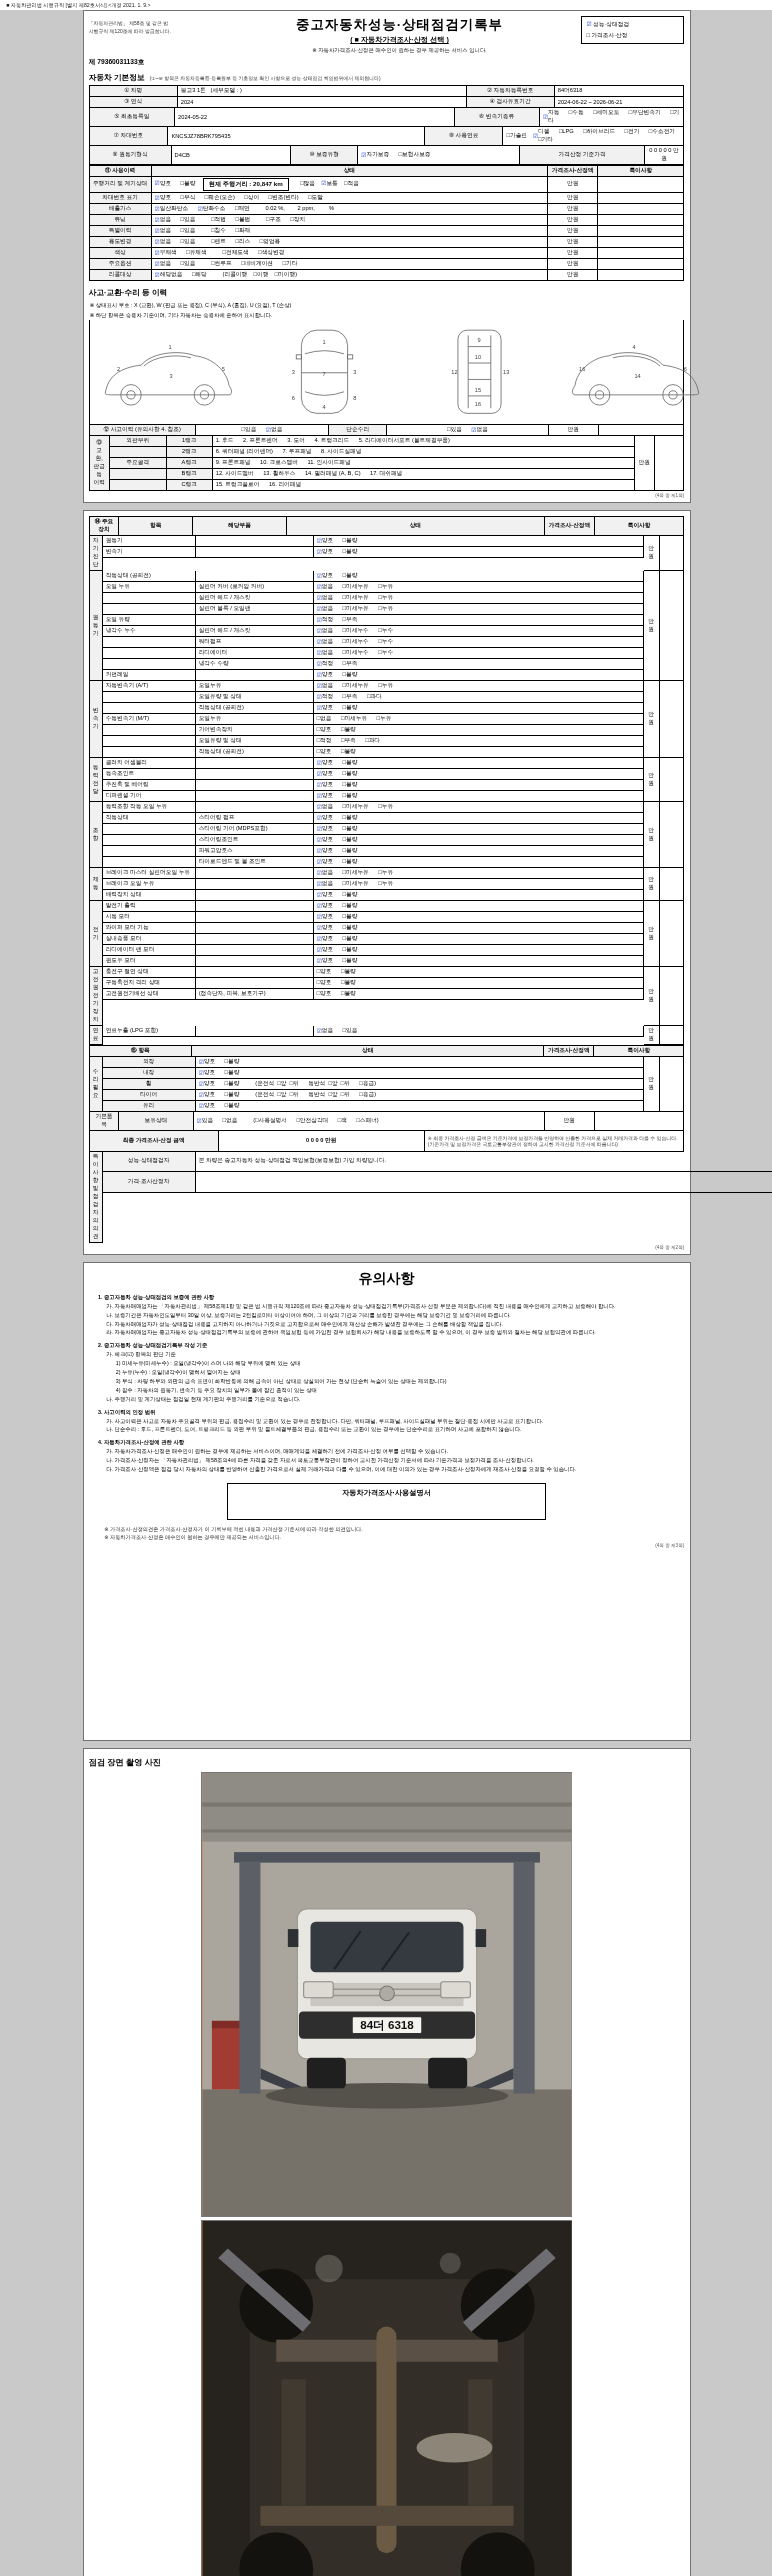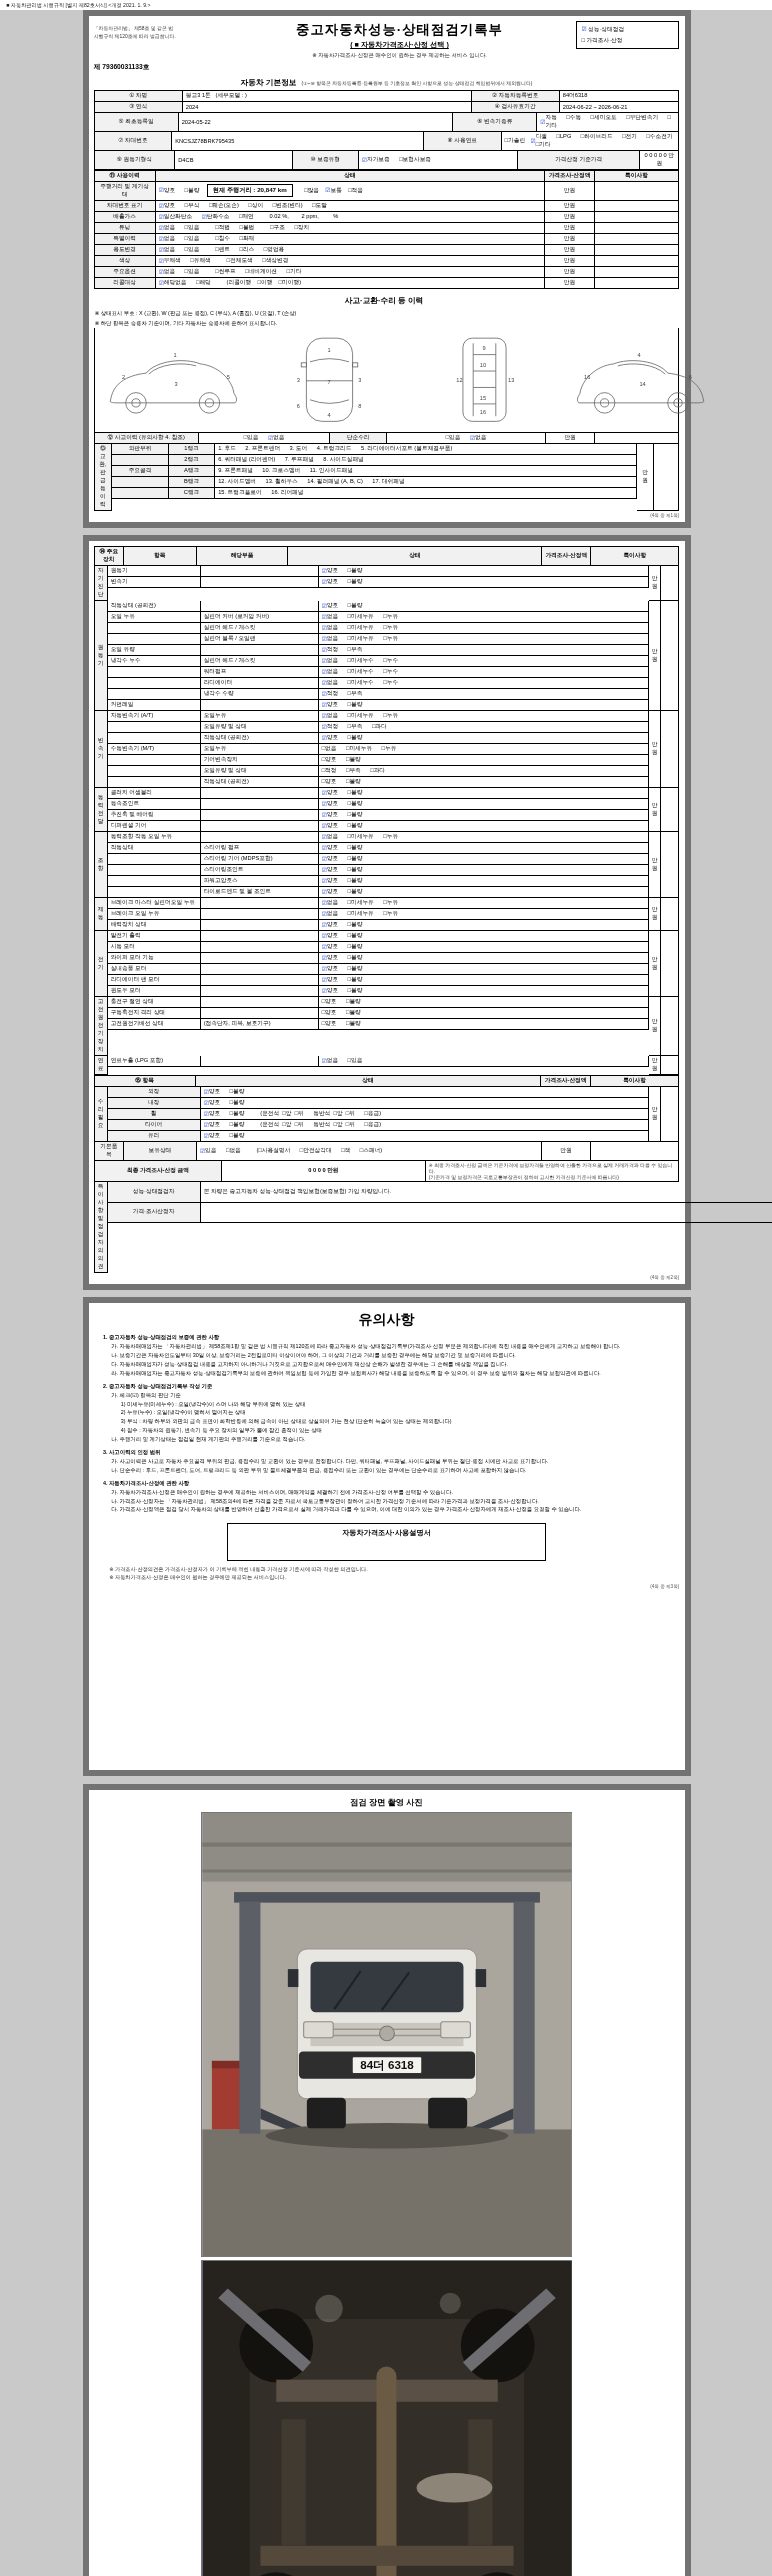--- a/index.html
+++ b/index.html
@@ -1,28 +1,28 @@
 <!DOCTYPE html>
 <html style="font-size:8.2px"><head>
 <meta charset="utf-8">
 <style>
 *{margin:0;padding:0;box-sizing:border-box;}
 html,body{width:773px;}
 body{height:2576px;background:#c9c9c9;font-family:"Liberation Sans","DejaVu Sans",sans-serif;color:#000;overflow:hidden;}
 .topstrip{background:#fff;font-size:5.2px;padding:1.5px 6.2px;color:#222;}
-.sheet{width:608px;margin:0 auto 7.2px;background:#fff;border:6px solid #737373;padding:5.2px 5.2px 4.1px;}
+.sheet{width:608px;margin:0 auto 7.2px;background:#fff;border:1px solid #737373;padding:5.2px 5.2px 4.1px;}
 .hdr{display:flex;align-items:stretch;}
 .hdr-left{width:129px;font-size:4.9px;color:#333;line-height:1.5;padding-top:4.1px;}
 .hdr-center{flex:1;text-align:center;}
 .h-title{font-size:13.4px;font-weight:bold;letter-spacing:1px;}
 .h-sub{font-size:7.2px;font-weight:bold;margin-top:1px;text-decoration:underline;}
 .h-note{font-size:5.4px;color:#222;margin-top:1.5px;}
 .hdr-right{width:103px;border:0.5px solid #000;align-self:flex-start;padding:2.1px 4.1px;font-size:5.7px;line-height:1.9;}
 .docno{font-size:6.7px;font-weight:bold;margin:4.1px 0 1px;}
-.sect{display:flex;align-items:baseline;justify-content:center;gap:5px;margin-top:5.2px;padding:1.5px 0;}
+.sect{display:flex;align-items:baseline;gap:5px;margin-top:5.2px;padding:1.5px 0;}
 .sect .st{font-size:7.7px;font-weight:bold;}
 .sect .sn{font-size:4.9px;color:#333;}
 .tbl{border-top:0.5px solid #000;border-left:0.5px solid #000;}
 .row{display:flex;align-items:stretch;}
 .c{border-right:0.5px solid #000;border-bottom:0.5px solid #000;padding:1px 3.1px;font-size:5.7px;min-height:10.8px;display:flex;align-items:center;}
 .lab{background:#f1f1f1;justify-content:center;text-align:center;}
 .ctr{justify-content:center;text-align:center;}
 .small{font-size:4.9px;color:#333;}
 .pre{white-space:pre-wrap;}
 .bold{font-weight:bold;}
@@ -41,22 +41,22 @@
 .diag svg{display:block;}
 .pgmark{text-align:right;font-size:4.6px;color:#555;margin-top:2.1px;}
 .n-title{text-align:center;font-weight:bold;font-size:14px;margin:2.1px 0 4.1px;}
 .np{font-size:5.4px;line-height:1.55;margin:0.5px 9.3px;}
 .lv0{font-weight:bold;margin-top:4.6px !important;}
 .lv1{margin-left:17.5px !important;}
 .lv2{margin-left:27px !important;}
 .op-box{width:319px;margin:9.3px auto 5.2px;border:0.8px solid #000;padding:4.1px 5.2px 21.6px;}
 .op-title{text-align:center;font-weight:bold;font-size:7.2px;}
 .npost{font-size:5.2px;color:#222;margin:1.5px 15.5px;}
-.ph-title{text-align:center;font-weight:bold;font-size:8.2px;margin:2.1px 0 4.1px;}
-.ph-frame{width:371px;margin:3px auto;border:0.5px solid #777;background:#c4b5fd;}
+.ph-title{text-align:left;font-weight:bold;font-size:8.2px;margin:2.1px 0 4.1px;}
+.ph-frame{width:371px;margin:3px auto;border:0.5px solid #777;background:#f97316;}
 .ph-frame svg{display:block;}
 </style>
 </head>
 <body>
 
 <div class="topstrip">■ 자동차관리법 시행규칙 [별지 제82호서식] &lt;개정 2021. 1. 9.&gt;</div>
 
 <div class="sheet">
 
   <div class="hdr">

